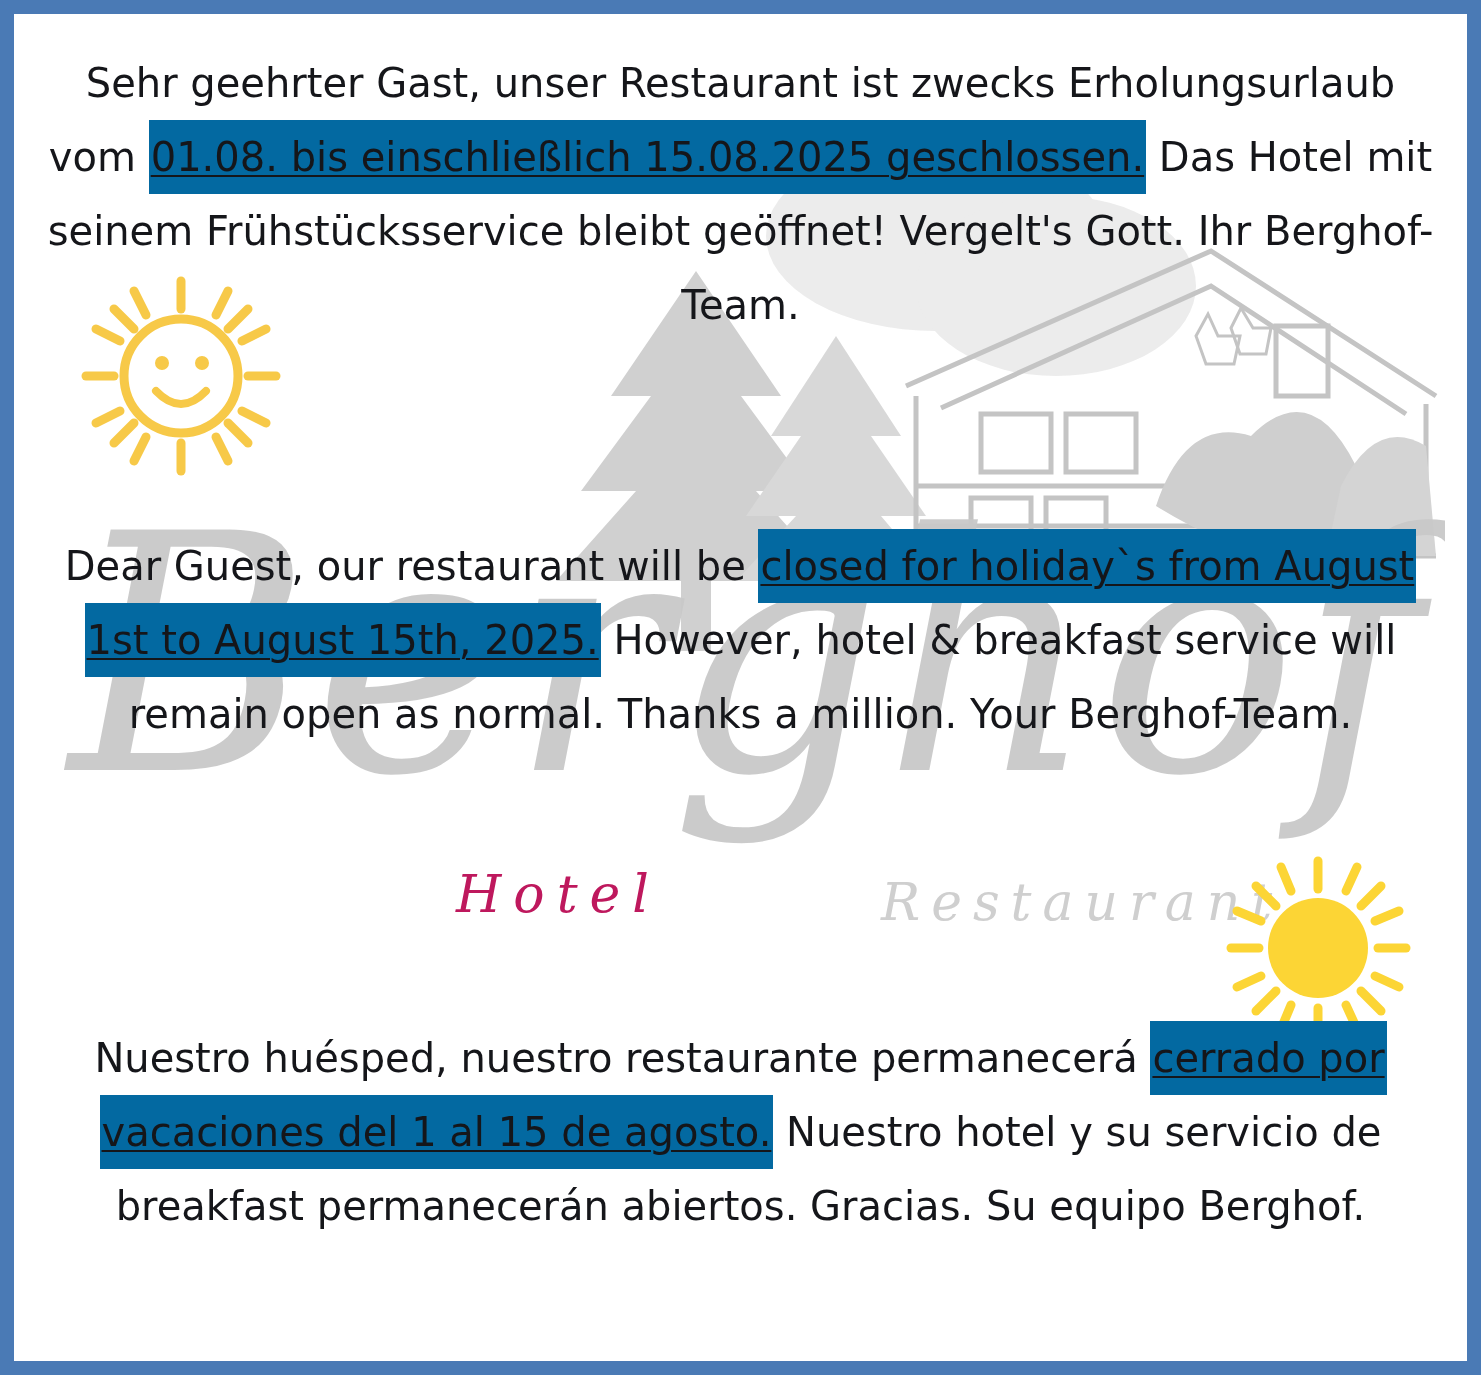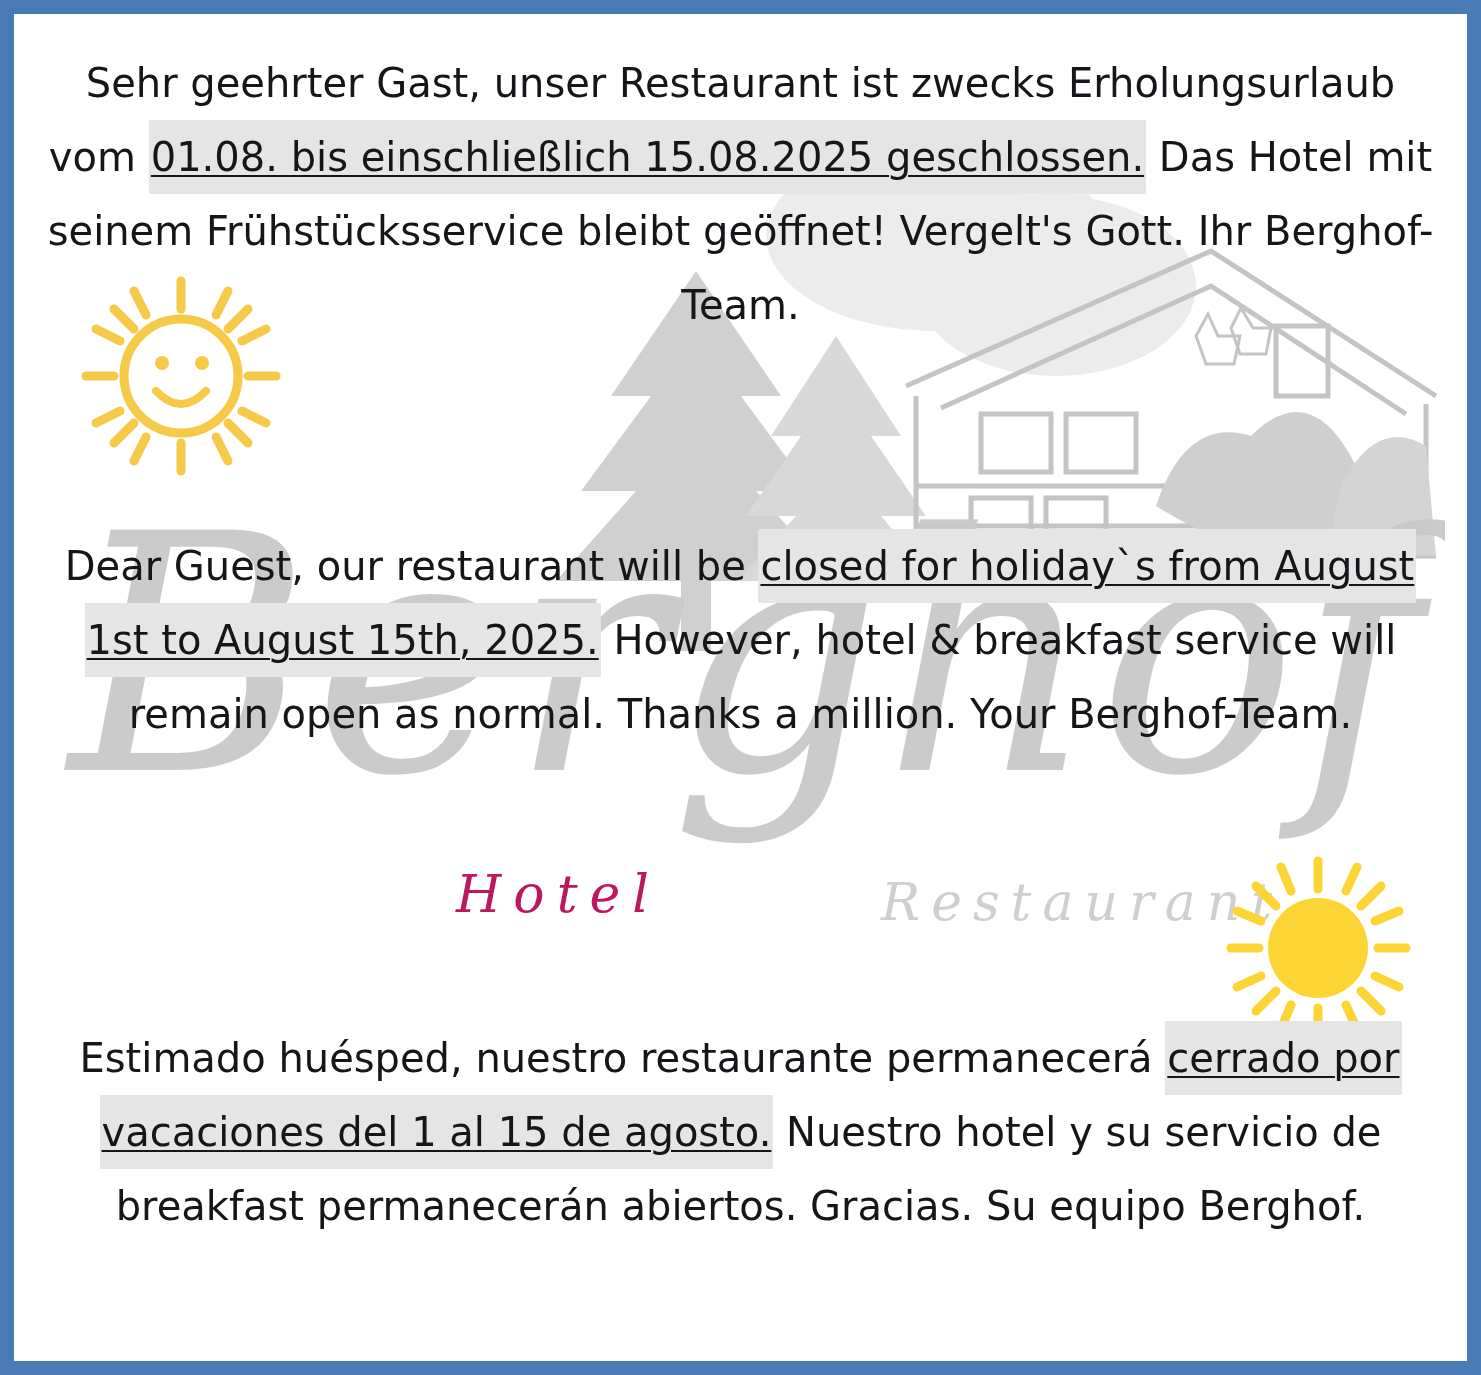--- a/index.html
+++ b/index.html
@@ -103,21 +103,21 @@
     font-family: "DejaVu Sans", sans-serif;
     font-size: 40px;
     line-height: 74px;
     color: #15161a;
   }
   #para-de { top: 10px; }
   #para-en { top: 493px; }
   #para-es { top: 985px; }
 
   .hl {
-    background: #e5e5e5;
+    background: #0369a1;
     text-decoration: underline;
     text-decoration-thickness: 2px;
     text-underline-offset: 4px;
     padding: 14px 2px;
     box-decoration-break: clone;
     -webkit-box-decoration-break: clone;
   }
 
   
   .sun { position: absolute; }
@@ -234,18 +234,18 @@
 
       <div class="para" id="para-de">
         <span>Sehr geehrter Gast, unser Restaurant ist zwecks Erholungsurlaub vom </span><span class="hl">01.08. bis einschließlich 15.08.2025 geschlossen.</span><span> Das Hotel mit seinem Frühstücksservice bleibt geöffnet! Vergelt's Gott. Ihr Berghof-Team.</span>
       </div>
 
       <div class="para" id="para-en">
         <span>Dear Guest, our restaurant will be </span><span class="hl">closed for holiday`s from August 1st to August 15th, 2025.</span><span> However, hotel &amp; breakfast service will remain open as normal. Thanks a million. Your Berghof-Team.</span>
       </div>
 
       <div class="para" id="para-es">
-        <span>Estimado huésped, nuestro restaurante permanecerá </span><span class="hl">cerrado por vacaciones del 1 al 15 de agosto.</span><span> Nuestro hotel y su servicio de breakfast permanecerán abiertos. Gracias. Su equipo Berghof.</span>
+        <span>Nuestro huésped, nuestro restaurante permanecerá </span><span class="hl">cerrado por vacaciones del 1 al 15 de agosto.</span><span> Nuestro hotel y su servicio de breakfast permanecerán abiertos. Gracias. Su equipo Berghof.</span>
       </div>
 
     </div>
   </div>
 </div>
 
 </body></html>

